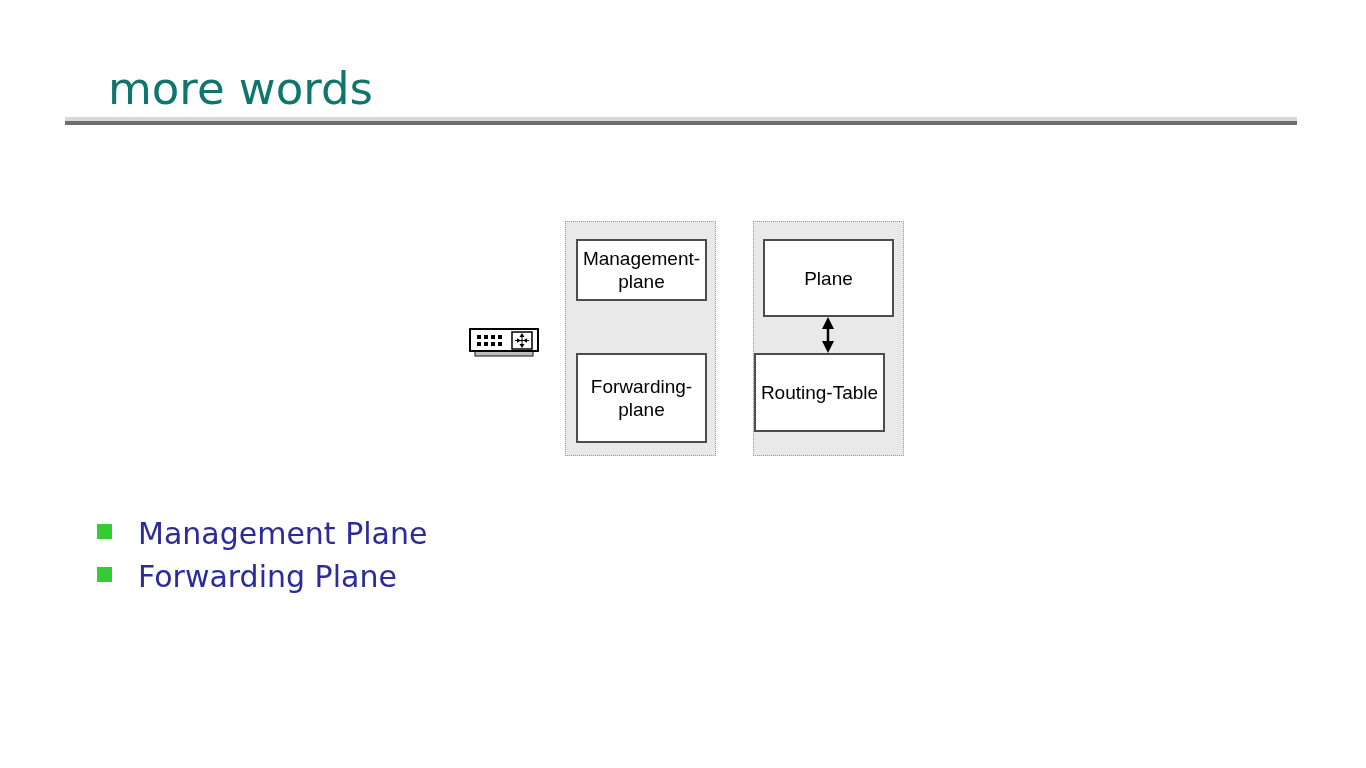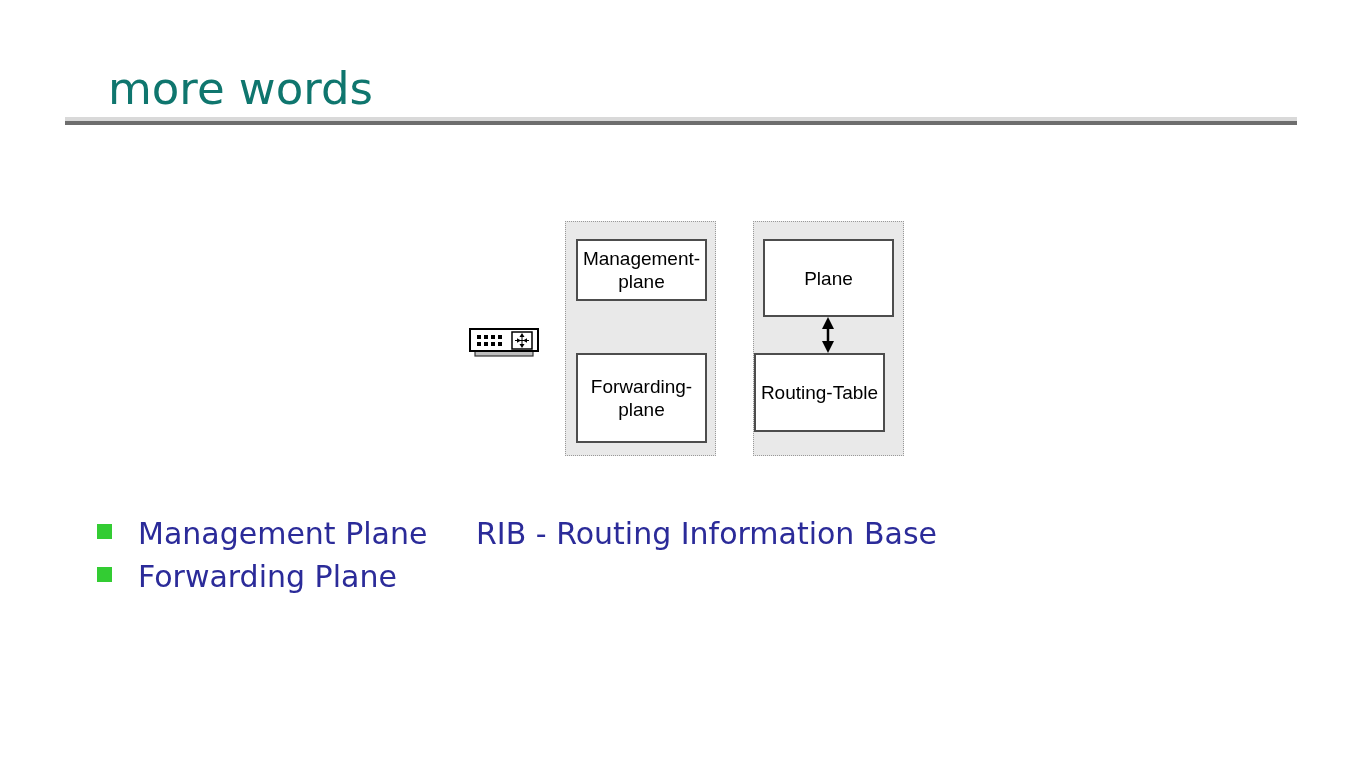--- a/index.html
+++ b/index.html
@@ -137,20 +137,19 @@
 
   <svg class="connector-arrow" width="30" height="36" viewBox="0 0 30 36">
     <line x1="15" y1="8" x2="15" y2="28" stroke="#000000" stroke-width="2.5"></line>
     <polygon points="15,0 9,12 21,12" fill="#000000"></polygon>
     <polygon points="15,36 9,24 21,24" fill="#000000"></polygon>
   </svg>
 
   <div class="bullet-row row-1">
     <span class="bullet-square"></span>
     <span class="bullet-term">Management Plane</span>
-    <span class="bullet-def">RIB - Routing Information Base</span>
   </div>
   <div class="bullet-row row-2">
     <span class="bullet-square"></span>
     <span class="bullet-term">Forwarding Plane</span>
   </div>
 
 </div>
 
 </body></html>

